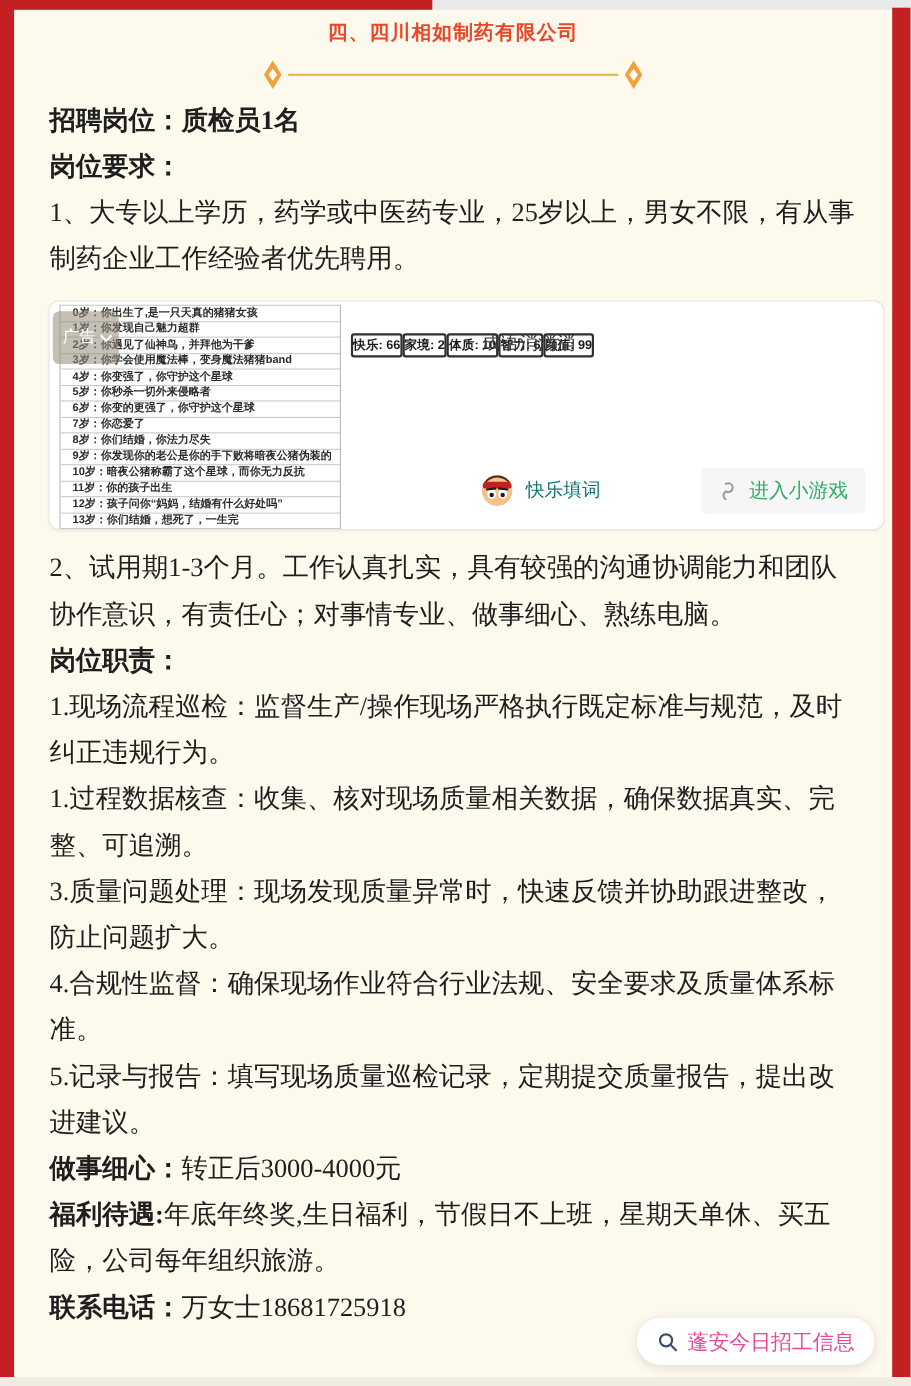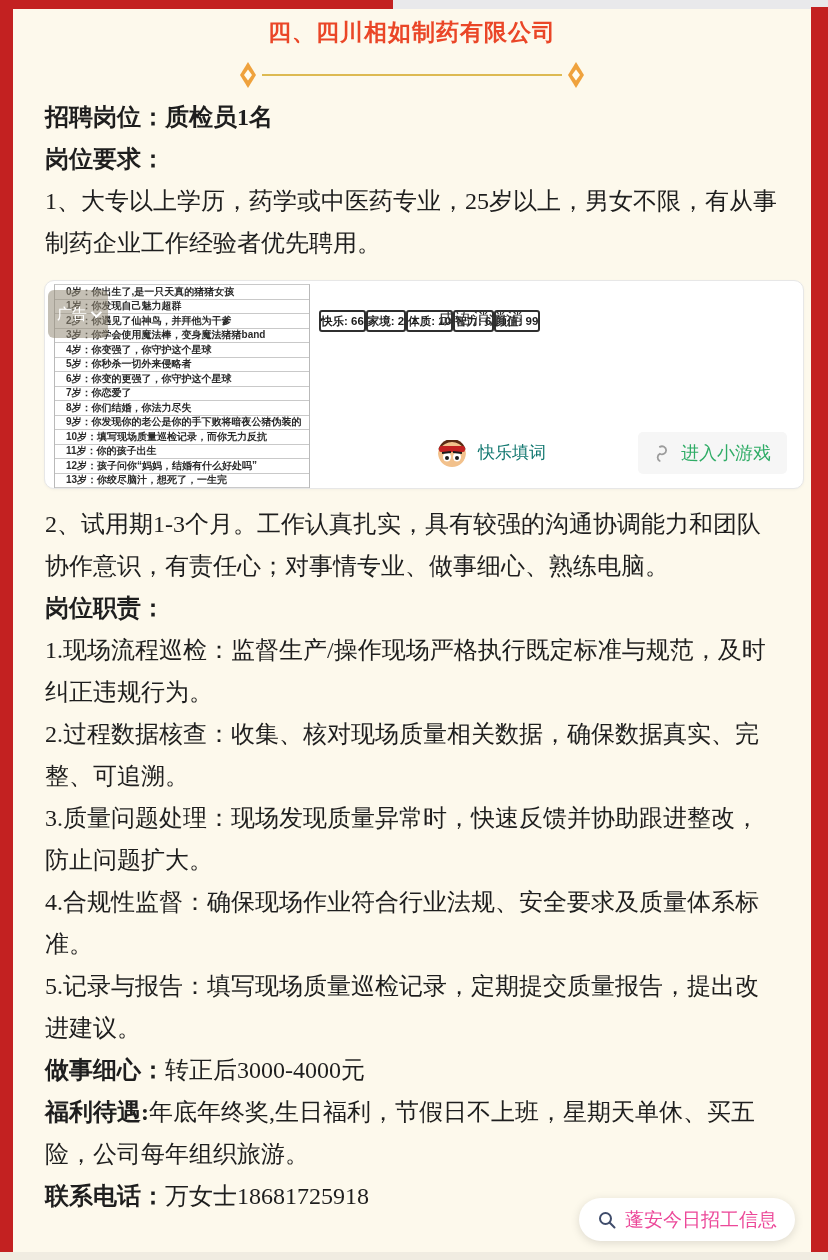--- a/index.html
+++ b/index.html
@@ -7,21 +7,21 @@
   .page { position:relative; width:828px; height:1260px; background:#e9e9eb; overflow:hidden; }
 
   
   .top-bar   { position:absolute; left:0; top:0; width:393px; height:9px; background:#c32121; }
   .border-l  { position:absolute; left:0; top:0; width:13px; height:1252px; background:#c32121; }
   .border-r  { position:absolute; left:811px; top:7px; width:17px; height:1245px; background:#c32121; }
   .bottom-strip { position:absolute; left:0; top:1252px; width:828px; height:8px; background:#f0ece1; z-index:40; }
 
   .content { position:absolute; left:13px; top:9px; width:798px; height:1243px; background:#fdf9ec; overflow:hidden; }
 
-  .title { margin-top:8px; text-align:center; font-size:23px; font-weight:bold; letter-spacing:1px; color:#ea4627; font-family:Liberation Sans, sans-serif; }
+  .title { margin-top:8px; text-align:center; font-size:18px; font-weight:bold; letter-spacing:1px; color:#ea4627; font-family:Liberation Sans, sans-serif; }
 
   .divider { margin-top:14px; display:flex; align-items:center; justify-content:center; height:26px; }
   .divider .line { width:300px; height:2px; background:#ddba52; margin:0 6px; }
 
   .body-text { padding:8px 32px 0 32px; font-family:"Liberation Serif","DejaVu Serif",serif; color:#1e1e1e; font-size:24px; line-height:42px; }
   .para { margin:0; }
   .strong, .body-text strong { font-weight:bold; }
 
   
   .ad-card { position:relative; margin:16px 0 14px -1px; width:760px; height:209px; background:#ffffff;
@@ -98,24 +98,24 @@
             <div class="ev">0岁：你出生了,是一只天真的猪猪女孩</div>
             <div class="ev">1岁：你发现自己魅力超群</div>
             <div class="ev">2岁：你遇见了仙神鸟，并拜他为干爹</div>
             <div class="ev">3岁：你学会使用魔法棒，变身魔法猪猪band</div>
             <div class="ev">4岁：你变强了，你守护这个星球</div>
             <div class="ev">5岁：你秒杀一切外来侵略者</div>
             <div class="ev">6岁：你变的更强了，你守护这个星球</div>
             <div class="ev">7岁：你恋爱了</div>
             <div class="ev">8岁：你们结婚，你法力尽失</div>
             <div class="ev">9岁：你发现你的老公是你的手下败将暗夜公猪伪装的</div>
-            <div class="ev">10岁：填写现场质量巡检记录，而你无力反抗</div>
+            <div class="ev">10岁：暗夜公猪称霸了这个星球，而你无力反抗</div>
             <div class="ev">11岁：你的孩子出生</div>
             <div class="ev">12岁：孩子问你“妈妈，结婚有什么好处吗”</div>
-            <div class="ev">13岁：你绞尽脑汁，想死了，一生完</div>
+            <div class="ev">13岁：你们结婚，想死了，一生完</div>
           </div>
           <div class="stats">
             <div class="stat">快乐: 66</div>
             <div class="stat">家境: 2</div>
             <div class="stat">体质: 10</div>
             <div class="stat">智力: 6</div>
             <div class="stat">颜值: 99</div>
           </div>
         </div>
 
@@ -141,21 +141,21 @@
               </svg>
               <span>进入小游戏</span>
             </button>
           </div>
         </div>
       </div>
 
       <p class="para">2、试用期1-3个月。工作认真扎实，具有较强的沟通协调能力和团队协作意识，有责任心；对事情专业、做事细心、熟练电脑。</p>
       <p class="para strong">岗位职责：</p>
       <p class="para">1.现场流程巡检：监督生产/操作现场严格执行既定标准与规范，及时纠正违规行为。</p>
-      <p class="para">2.过程数据核查：收集、核对现场质量相关数据，确保数据真实、完整、可追溯。</p>
+      <p class="para">1.过程数据核查：收集、核对现场质量相关数据，确保数据真实、完整、可追溯。</p>
       <p class="para">3.质量问题处理：现场发现质量异常时，快速反馈并协助跟进整改，防止问题扩大。</p>
       <p class="para">4.合规性监督：确保现场作业符合行业法规、安全要求及质量体系标准。</p>
       <p class="para">5.记录与报告：填写现场质量巡检记录，定期提交质量报告，提出改进建议。</p>
 
       <p class="para"><strong>做事细心：</strong><span>转正后3000-4000元</span></p>
       <p class="para"><strong>福利待遇:</strong><span>年底年终奖,生日福利，节假日不上班，星期天单休、买五险，公司每年组织旅游。</span></p>
       <p class="para"><strong>联系电话：</strong><span>万女士18681725918</span></p>
 
     </div>
   </div>

